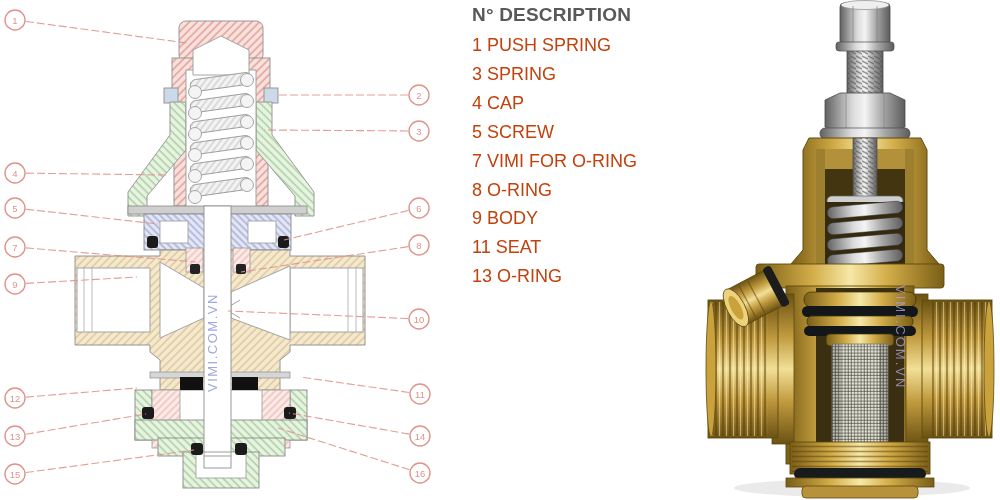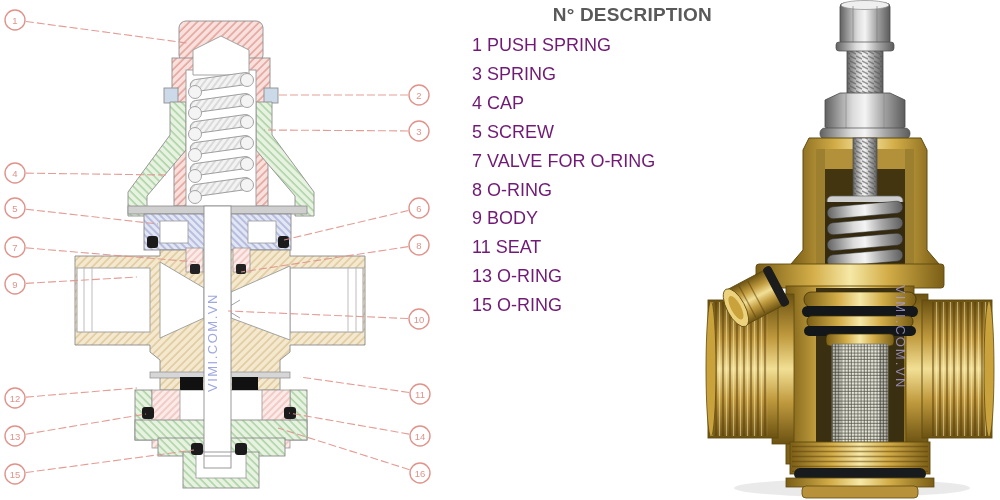--- a/index.html
+++ b/index.html
@@ -192,32 +192,31 @@
         <line x1="15" y1="474" x2="194" y2="450" stroke="#e0938b" stroke-width="1.1" stroke-dasharray="8 3" opacity="0.9"></line>
         <circle cx="15" cy="474" r="10" fill="#ffffff" stroke="#e0938b" stroke-width="1.4"></circle>
         <text x="15" y="477.5" text-anchor="middle" font-size="9.5" fill="#e0938b" font-family="Liberation Sans, sans-serif">15</text>
         <line x1="420" y1="473" x2="278" y2="428" stroke="#e0938b" stroke-width="1.1" stroke-dasharray="8 3" opacity="0.9"></line>
         <circle cx="420" cy="473" r="10" fill="#ffffff" stroke="#e0938b" stroke-width="1.4"></circle>
         <text x="420" y="476.5" text-anchor="middle" font-size="9.5" fill="#e0938b" font-family="Liberation Sans, sans-serif">16</text>
       </g>
   </svg>
 
   <div class="parts">
-    <div class="parts-header" style="color: rgb(89, 89, 89); text-align: right;">N° DESCRIPTION</div>
-    <div class="parts-items" id="parts-items" style="color: #701a75;">
+    <div class="parts-header" style="color: rgb(89, 89, 89);">N° DESCRIPTION</div>
+    <div class="parts-items" id="parts-items" style="color: #c2410c;">
         <div class="part-row"><span>1</span><span> PUSH SPRING</span></div>
         <div class="part-row"><span>3</span><span> SPRING</span></div>
         <div class="part-row"><span>4</span><span> CAP</span></div>
         <div class="part-row"><span>5</span><span> SCREW</span></div>
-        <div class="part-row"><span>7</span><span> VALVE FOR O-RING</span></div>
+        <div class="part-row"><span>7</span><span> VIMI FOR O-RING</span></div>
         <div class="part-row"><span>8</span><span> O-RING</span></div>
         <div class="part-row"><span>9</span><span> BODY</span></div>
         <div class="part-row"><span>11</span><span> SEAT</span></div>
         <div class="part-row"><span>13</span><span> O-RING</span></div>
-        <div class="part-row"><span>15</span><span> O-RING</span></div>
       </div>
   </div>
 
   <svg class="photo-svg" width="300" height="500" viewBox="0 0 300 500">
     <defs>
       <linearGradient id="brassH" x1="0" y1="0" x2="0" y2="1">
         <stop offset="0" stop-color="#6b5212"></stop>
           <stop offset=".28" stop-color="#c09a3e"></stop>
         <stop offset=".5" stop-color="#f2df95"></stop>
           <stop offset=".72" stop-color="#c09a3e"></stop>

